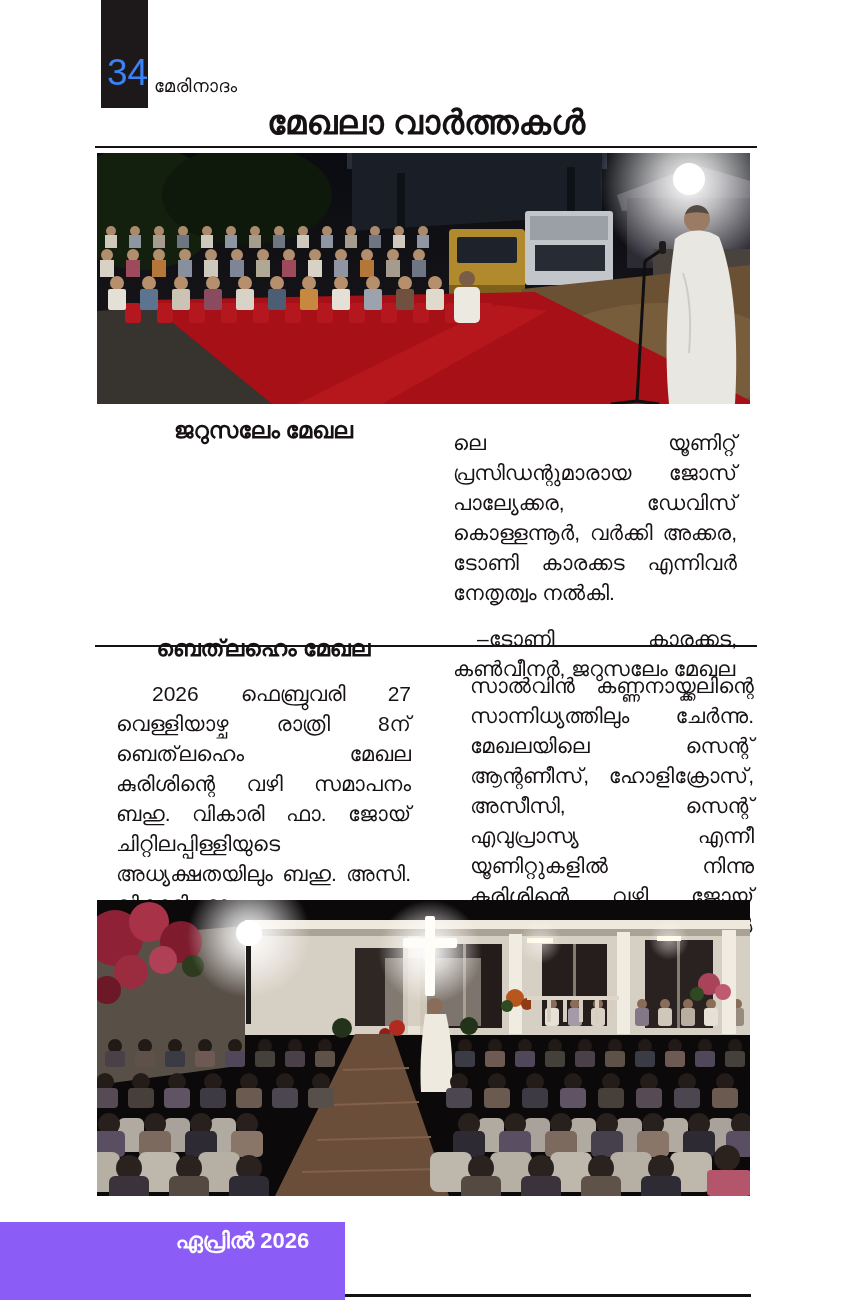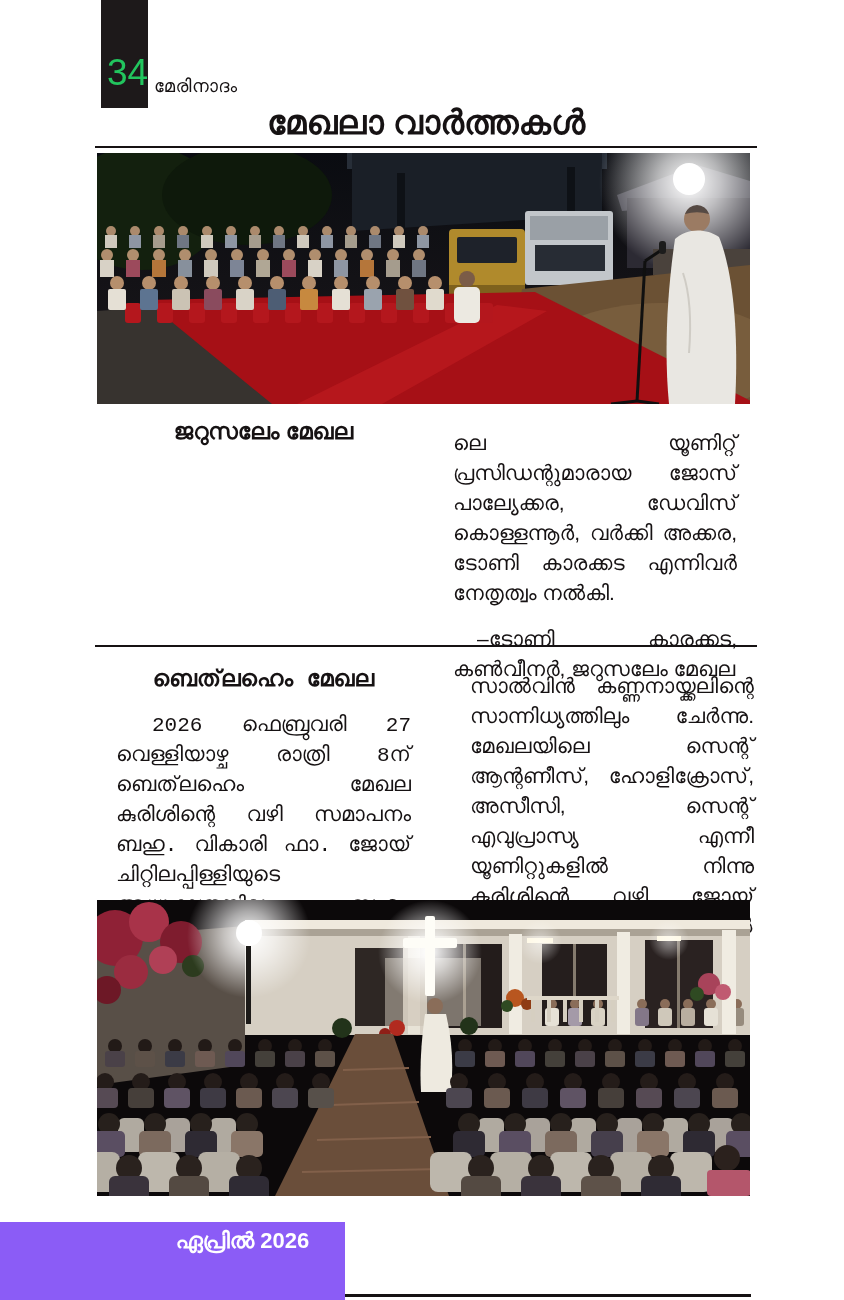--- a/index.html
+++ b/index.html
@@ -2,42 +2,42 @@
 <html lang="ml"><head>
 <meta charset="utf-8">
 <style>
   html,body{margin:0;padding:0;}
   body{width:844px;height:1300px;position:relative;background:#ffffff;
        font-family:"Liberation Sans",sans-serif;color:#161213;overflow:hidden;}
   .abs{position:absolute;}
   
   #pgbox{left:101px;top:0;width:47px;height:108px;background:#1d191a;
          display:flex;align-items:flex-end;}
-  #pgnum{color:#22c55e;font-size:37px;line-height:1;margin:0 0 17px 6px;}
+  #pgnum{color:#3b82f6;font-size:37px;line-height:1;margin:0 0 17px 6px;}
   #masthead{left:154px;top:76px;font-size:18px;letter-spacing:.5px;}
   #sectitle{left:95px;top:103px;width:662px;text-align:center;
             font-size:34px;font-weight:bold;}
   .rule{background:#161213;}
   #rule1{left:95px;top:146px;width:662px;height:2px;}
   #divider{left:95px;top:645px;width:662px;height:2px;}
   #rule2{left:345px;top:1294px;width:406px;height:3px;}
   
   .photo{left:97px;width:653px;background:#0c0a0b;overflow:hidden;}
   #photo1{top:153px;height:251px;}
   #photo2{top:900px;height:296px;}
   .photo svg{display:block;width:100%;height:100%;}
   
   .col{position:absolute;text-align:justify;font-size:21px;line-height:30px;}
   .col h2{margin:0 0 6px 0;font-size:23px;font-weight:bold;text-align:center;
           text-indent:0;}
   .col p{margin:16px;text-indent:36px;}
   .byline{font-weight:normal;text-indent:24px !important;margin-top:4px !important;}
-  #a1L{left:100px;top:416px;width:327px;}
+  #a1L{left:100px;top:416px;width:327px;font-family:Liberation Serif, serif;}
   #a1R{left:437px;top:412px;width:316px;}
-  #a2L{left:100px;top:665px;width:327px;font-family:Liberation Mono, monospace;}
+  #a2L{left:100px;top:633px;width:327px;}
   #a2R{left:454px;top:655px;width:316px;}
   
   #footbox{left:0;top:1222px;width:345px;height:78px;background:#8b5cf6;
            box-sizing:border-box;padding:6px 0 0 140px;text-align:center;}
   #footlabel{color:#ffffff;font-size:22px;font-weight:bold;}
 </style>
 </head>
 <body>
 
 <div class="abs" id="pgbox">

